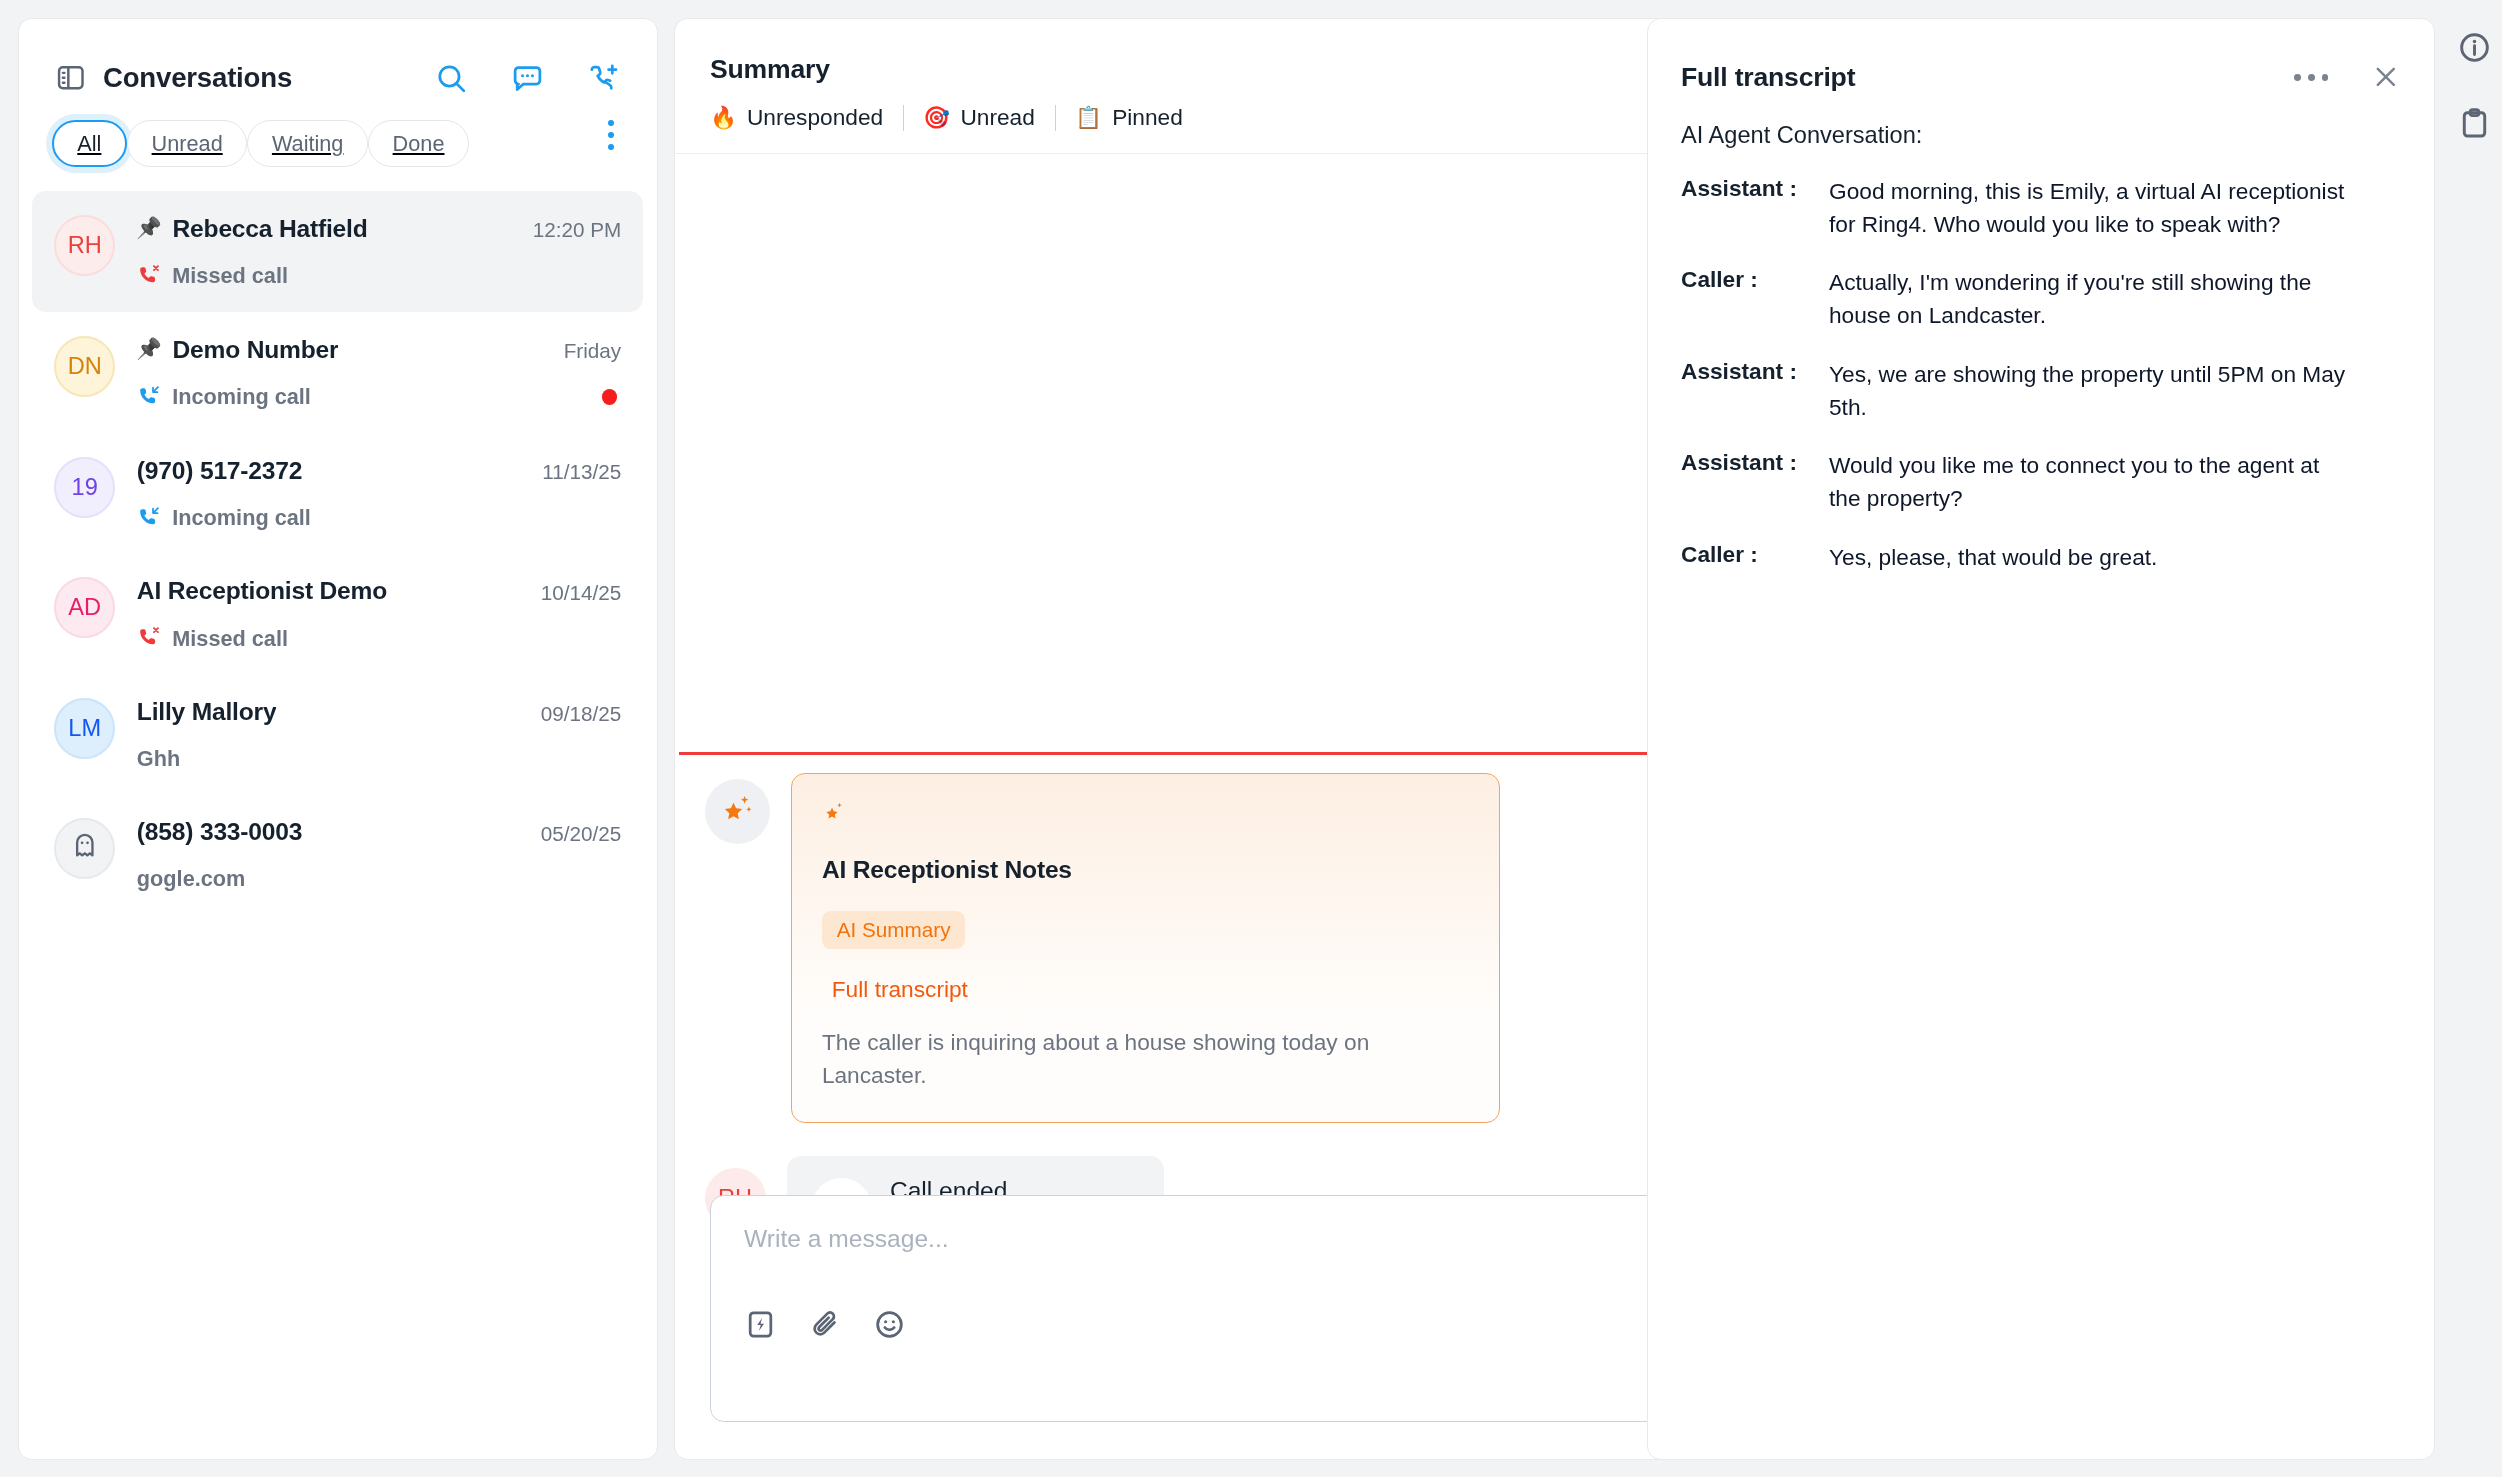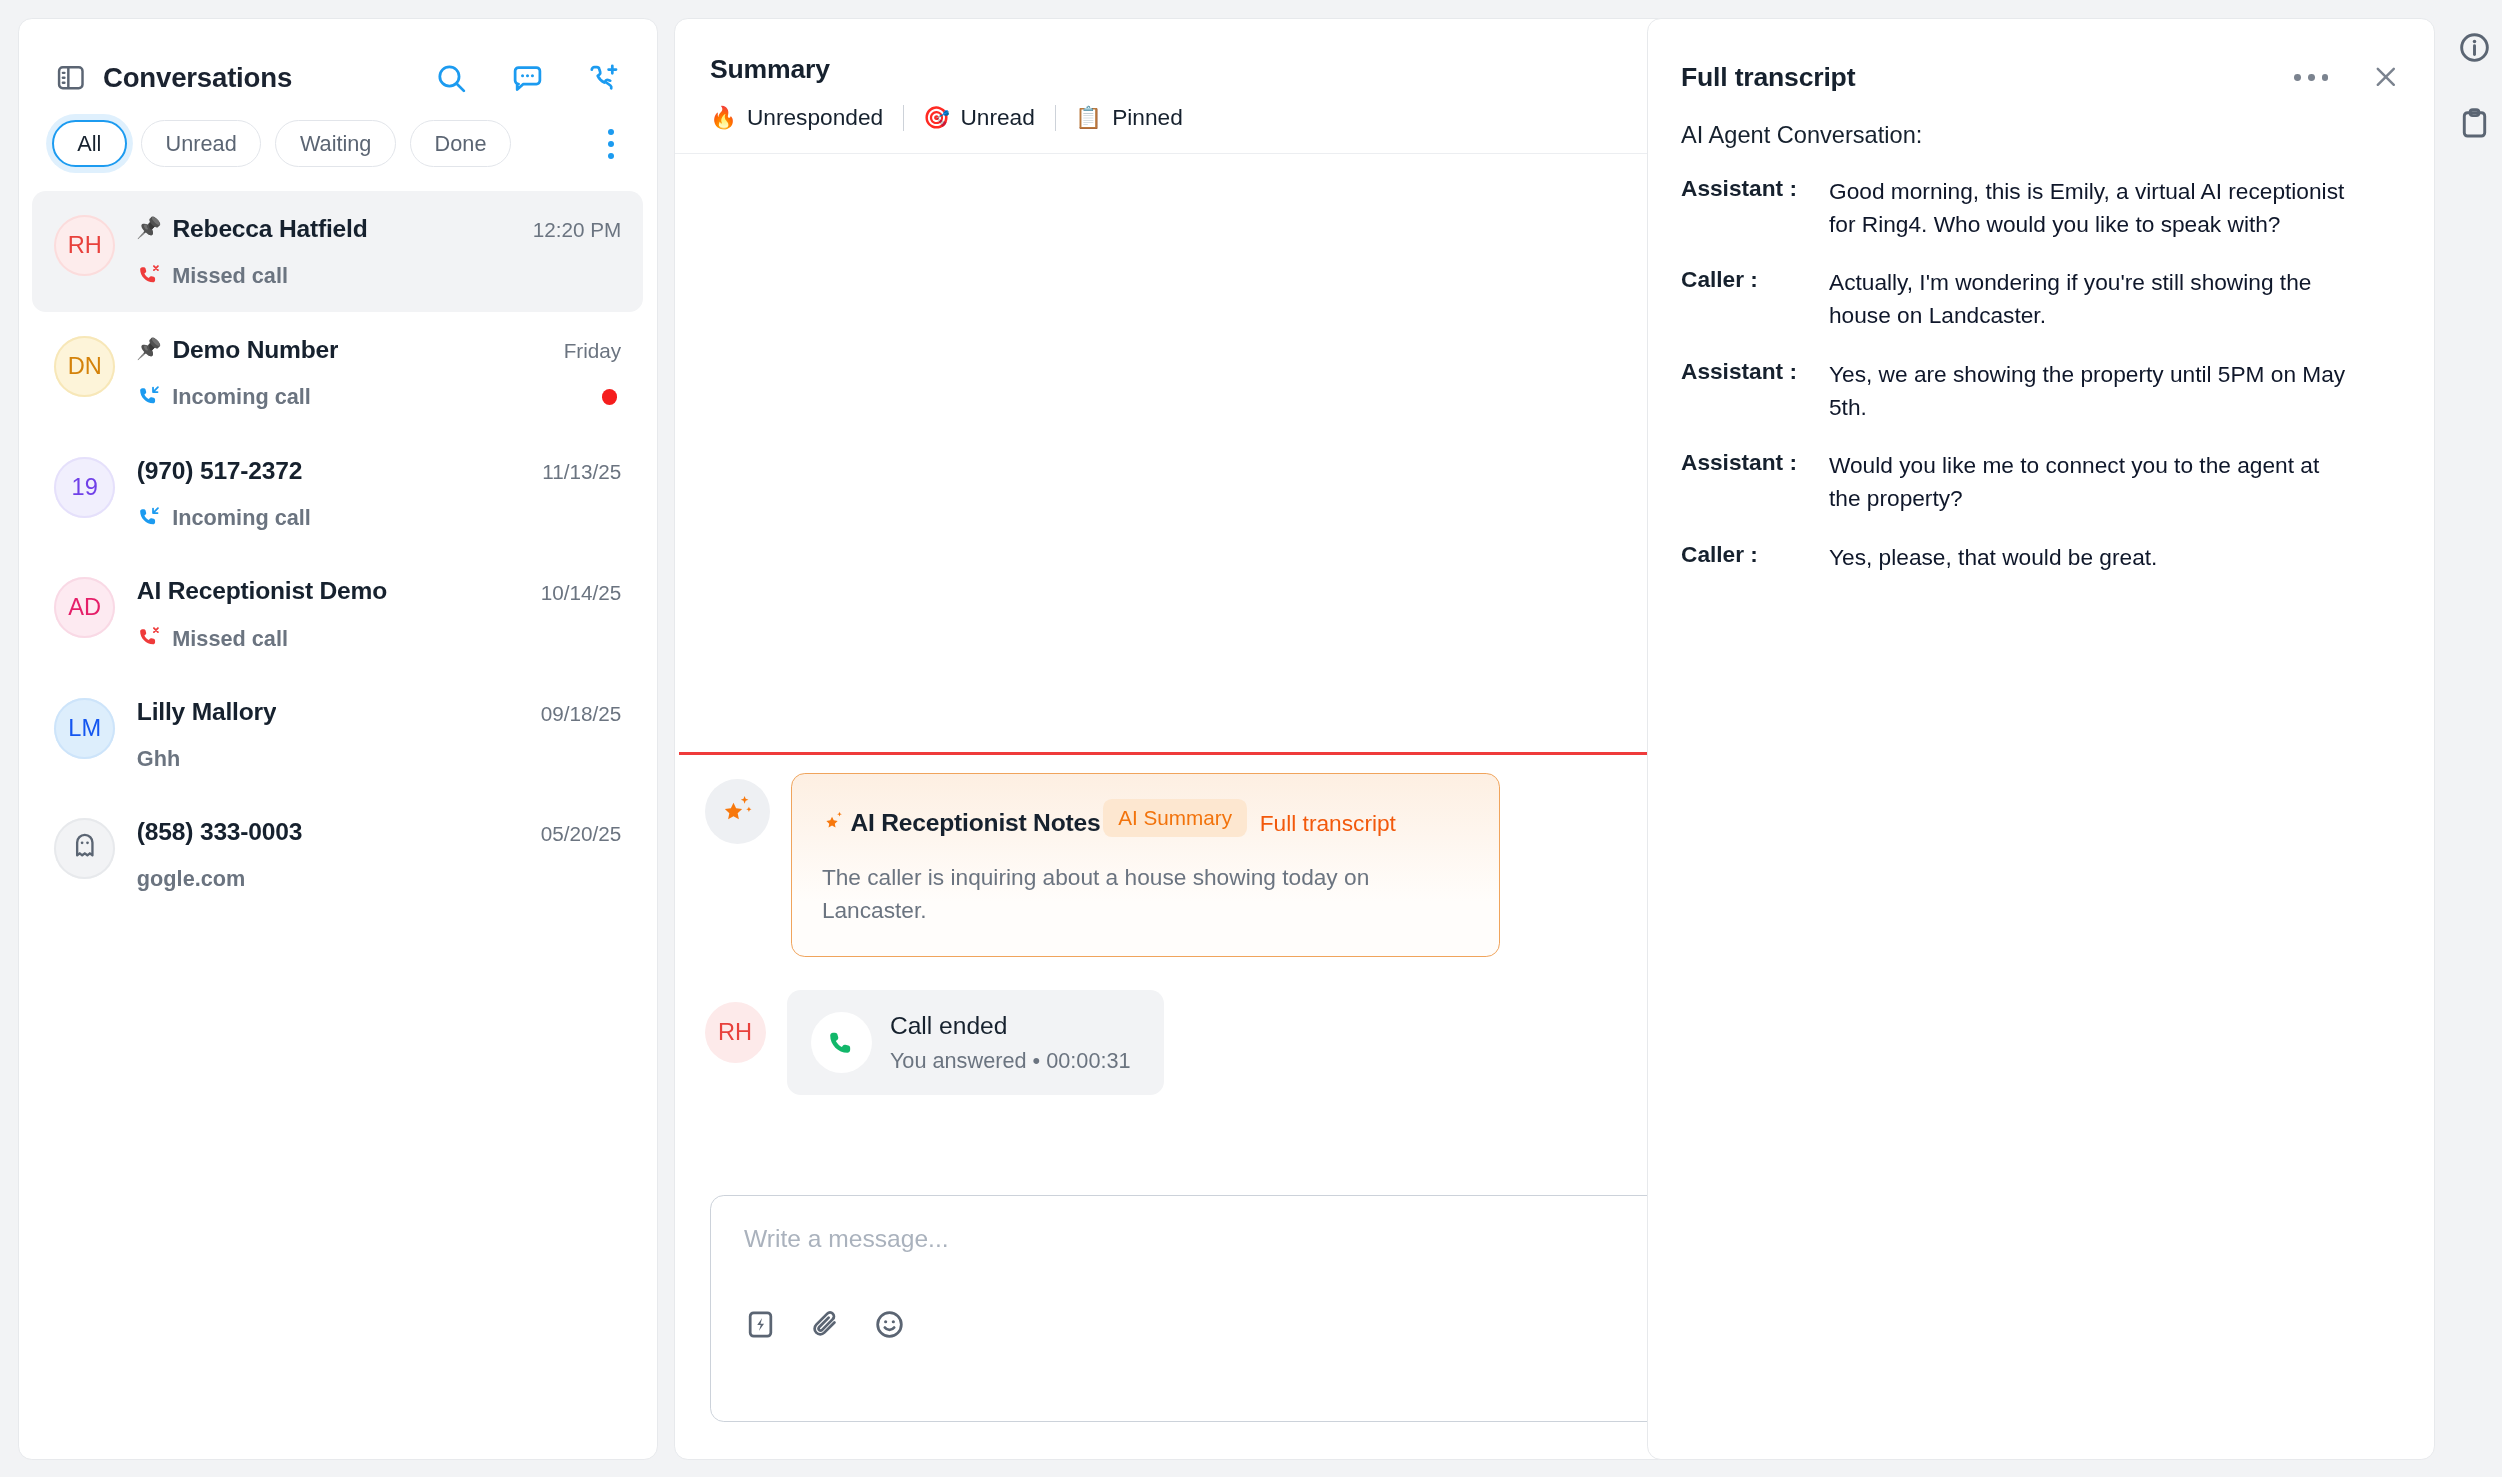--- a/index.html
+++ b/index.html
@@ -24,21 +24,21 @@
 
   .conv-head { padding: 43px 37px 0 37px; display: flex; align-items: center; }
   .conv-head .panel-icon { width: 29.6px; height: 29.6px; flex: 0 0 auto; }
   .conv-title {
     font-size: 27.6px; font-weight: 700; color: #1b2330;
     margin-left: 17.7px; letter-spacing: -0.2px; white-space: nowrap;
   }
   .conv-head-actions { margin-left: auto; display: flex; align-items: center; gap: 43px; }
   .hd-icon { width: 33px; height: 33px; display: block; cursor: pointer; }
 
-  .filter-row { padding: 25.6px 33px 23.6px 33px; display: flex; align-items: center; gap: 14px; }
+  .filter-row { padding: 25.6px 33px 23.6px 33px; display: flex; align-items: flex-start; gap: 0; text-decoration: underline; }
   .chip {
     height: 47px; padding: 0 23.6px; border-radius: 25.6px;
     border: 1px solid #e2e5ea; background: #fff;
     font-size: 21.7px; color: #5b6573; line-height: 45px;
     cursor: pointer; white-space: nowrap;
   }
   .chip.active {
     color: #16212e; border: 2px solid #1c9bf0;
     box-shadow: 0 0 0 5.9px #dff0fd; line-height: 43px;
   }
@@ -85,21 +85,21 @@
   .msg-row { display: flex; align-items: flex-start; gap: 21.7px; padding: 17.7px 35px 0 29.6px; }
   .ai-avatar {
     width: 65px; height: 65px; border-radius: 50%; background: #eef0f3;
     display: flex; align-items: center; justify-content: center; flex: 0 0 auto; margin-top: 5.9px;
   }
   .ai-card {
     border: 1px solid #f0a45c; border-radius: 13.8px;
     background: linear-gradient(180deg, #fdefe2 0%, #fffdfb 70%);
     padding: 25.6px 29.6px 29.6px 29.6px; width: 709px;
   }
-  .ai-card-head { display: flex; align-items: flex-end; gap: 3px; }
+  .ai-card-head { display: flex; align-items: flex-start; gap: 27px; flex-direction: column; }
   .ai-card-title { font-size: 24.6px; font-weight: 700; color: #16212e; letter-spacing: -0.2px; }
   .ai-badge {
     background: #fde7d0; color: #f2730c; font-size: 20.7px; font-weight: 500;
     padding: 6.9px 14.8px; border-radius: 8.9px; cursor: pointer;
   }
   .ai-link { color: #f2590c; font-size: 22.7px; font-weight: 500; margin-left: 9.9px; cursor: pointer; }
   .ai-card-text { font-size: 22.7px; color: #6b7480; line-height: 1.45; margin-top: 23.6px; max-width: 630px; }
 
   .call-row { display: flex; align-items: flex-start; gap: 21.7px; padding: 33px 35px 0 29.6px; }
   .call-avatar {

